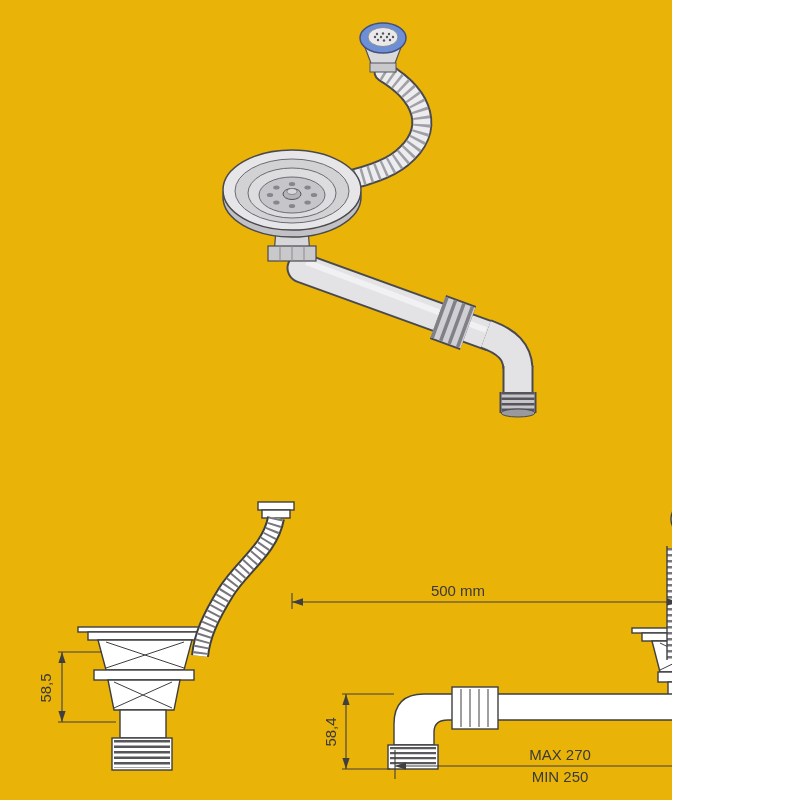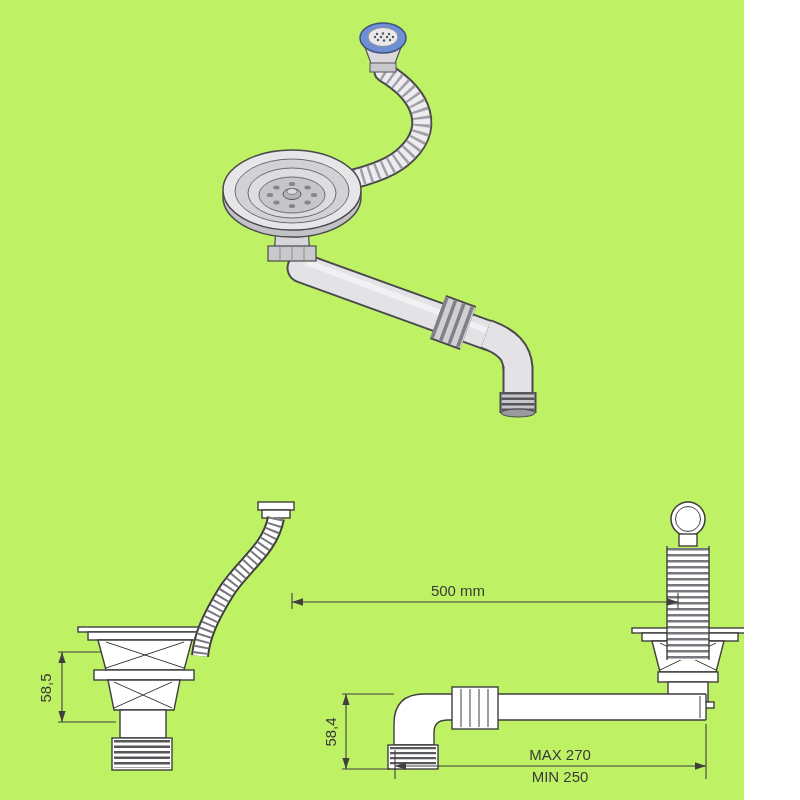--- a/index.html
+++ b/index.html
@@ -1,16 +1,16 @@
 <!DOCTYPE html>
 <html><head>
 <meta charset="utf-8">
 <style>
   html,body{margin:0;padding:0;background:#fff;}
-  .canvas{width:744px;height:800px;background:#bef264;position:relative;overflow:hidden;}
+  .canvas{width:672px;height:800px;background:#eab308;position:relative;overflow:hidden;}
   svg text{font-family:"Liberation Sans","DejaVu Sans",sans-serif;font-size:15px;fill:#3a3a3a;}
   .outline{stroke:#3f3f3f;stroke-width:1.4;fill:#ffffff;}
   .thinline{stroke:#3f3f3f;stroke-width:1;fill:none;}
   .dimline{stroke:#3f3f3f;stroke-width:1.1;fill:none;}
   .arrow{fill:#3f3f3f;stroke:none;}
 </style>
 </head>
 <body>
 
 <div class="canvas">

